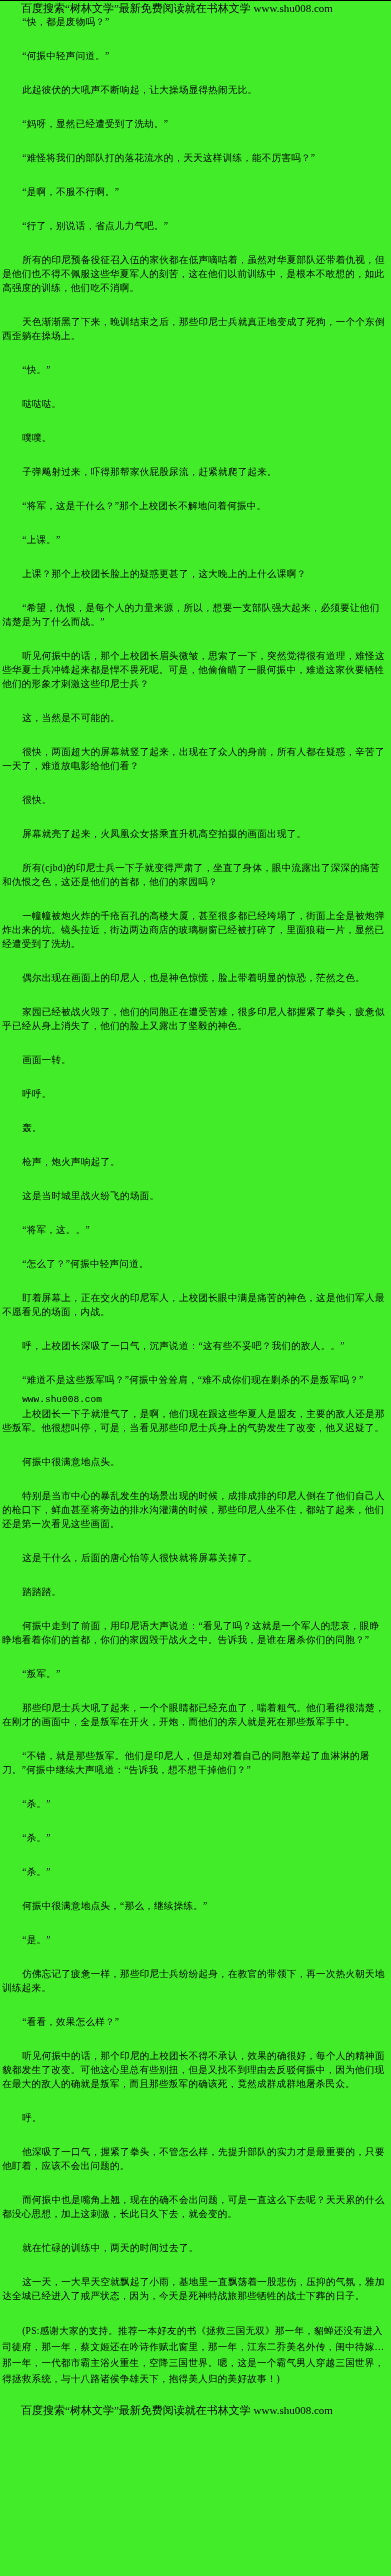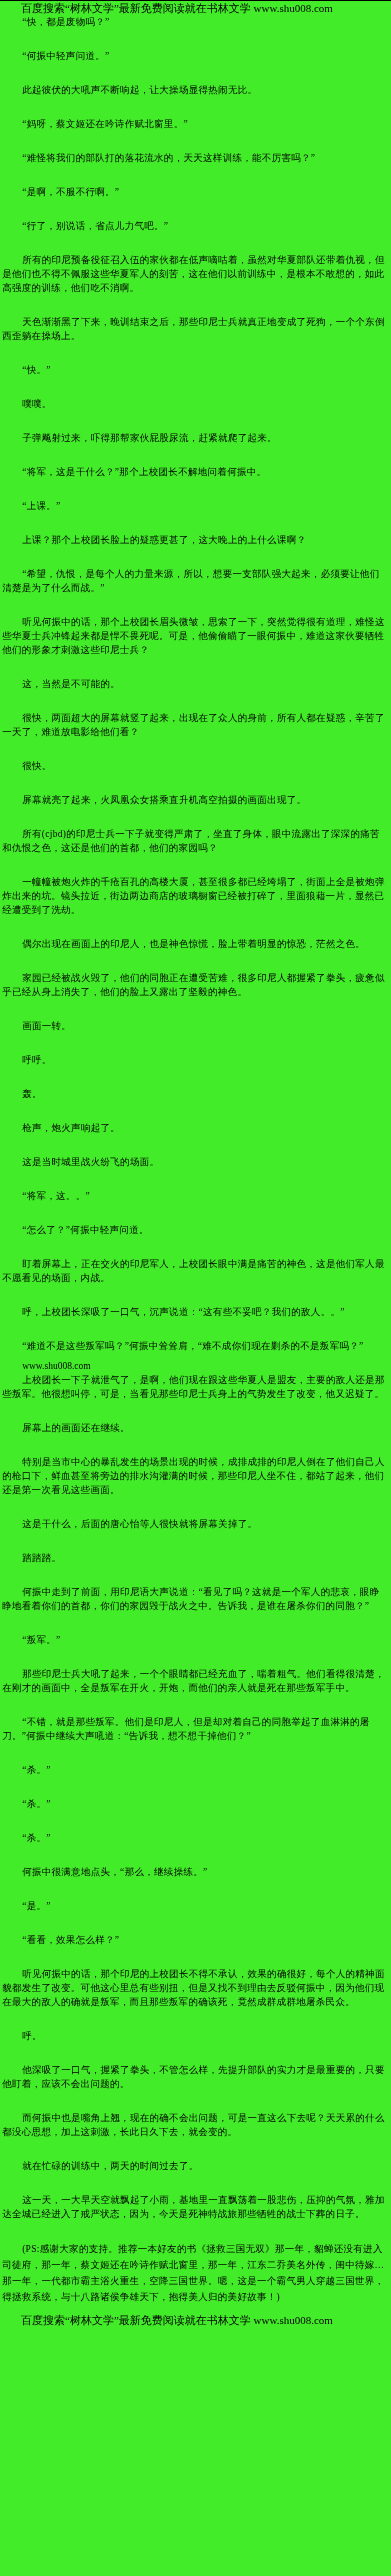--- a/index.html
+++ b/index.html
@@ -43,43 +43,45 @@
       #000 calc(var(--lh) - 0.6px),
       transparent calc(var(--lh) - 0.6px),
       transparent var(--lh)
     );
   }
   .p.watermark {
     background-image: none;
     margin-top: -14px;   
     margin-bottom: 0;
     letter-spacing: 0;
+    font-family: Liberation Mono, monospace;
   }
   .p.ps {
     --lh: 16px;
-    margin-bottom: 8px;
+    margin-bottom: 16px;
   }
 </style>
 </head>
 <body>
 
 <div class="page">
   <div class="top-rule"></div>
   <div class="site-line header">百度搜索“树林文学”最新免费阅读就在书林文学 www.shu008.com</div>
   <div class="body-text" id="paragraphs">
       <div class="p">“快，都是废物吗？”</div>
       <div class="p">“何振中轻声问道。”</div>
       <div class="p">此起彼伏的大吼声不断响起，让大操场显得热闹无比。</div>
-      <div class="p">“妈呀，蔡文姬还在吟诗作赋北窗里。”</div>
+      <div class="p">“妈呀，显然已经遭受到了洗劫。”</div>
       <div class="p">“难怪将我们的部队打的落花流水的，天天这样训练，能不厉害吗？”</div>
       <div class="p">“是啊，不服不行啊。”</div>
       <div class="p">“行了，别说话，省点儿力气吧。”</div>
       <div class="p">所有的印尼预备役征召入伍的家伙都在低声嘀咕着，虽然对华夏部队还带着仇视，但是他们也不得不佩服这些华夏军人的刻苦，这在他们以前训练中，是根本不敢想的，如此高强度的训练，他们吃不消啊。</div>
       <div class="p">天色渐渐黑了下来，晚训结束之后，那些印尼士兵就真正地变成了死狗，一个个东倒西歪躺在操场上。</div>
       <div class="p">“快。”</div>
+      <div class="p">哒哒哒。</div>
       <div class="p">噗噗。</div>
       <div class="p">子弹飚射过来，吓得那帮家伙屁股尿流，赶紧就爬了起来。</div>
       <div class="p">“将军，这是干什么？”那个上校团长不解地问着何振中。</div>
       <div class="p">“上课。”</div>
       <div class="p">上课？那个上校团长脸上的疑惑更甚了，这大晚上的上什么课啊？</div>
       <div class="p">“希望，仇恨，是每个人的力量来源，所以，想要一支部队强大起来，必须要让他们清楚是为了什么而战。”</div>
       <div class="p">听见何振中的话，那个上校团长眉头微皱，思索了一下，突然觉得很有道理，难怪这些华夏士兵冲锋起来都是悍不畏死呢。可是，他偷偷瞄了一眼何振中，难道这家伙要牺牲他们的形象才刺激这些印尼士兵？</div>
       <div class="p">这，当然是不可能的。</div>
       <div class="p">很快，两面超大的屏幕就竖了起来，出现在了众人的身前，所有人都在疑惑，辛苦了一天了，难道放电影给他们看？</div>
       <div class="p">很快。</div>
@@ -93,33 +95,34 @@
       <div class="p">轰。</div>
       <div class="p">枪声，炮火声响起了。</div>
       <div class="p">这是当时城里战火纷飞的场面。</div>
       <div class="p">“将军，这。。”</div>
       <div class="p">“怎么了？”何振中轻声问道。</div>
       <div class="p">盯着屏幕上，正在交火的印尼军人，上校团长眼中满是痛苦的神色，这是他们军人最不愿看见的场面，内战。</div>
       <div class="p">呼，上校团长深吸了一口气，沉声说道：“这有些不妥吧？我们的敌人。。”</div>
       <div class="p">“难道不是这些叛军吗？”何振中耸耸肩，“难不成你们现在剿杀的不是叛军吗？”</div>
       <div class="p watermark">www.shu008.com</div>
       <div class="p">上校团长一下子就泄气了，是啊，他们现在跟这些华夏人是盟友，主要的敌人还是那些叛军。他很想叫停，可是，当看见那些印尼士兵身上的气势发生了改变，他又迟疑了。</div>
-      <div class="p">屏幕上的画面还在继续。</div>
+      <div class="p">何振中很满意地点头。</div>
       <div class="p">特别是当市中心的暴乱发生的场景出现的时候，成排成排的印尼人倒在了他们自己人的枪口下，鲜血甚至将旁边的排水沟灌满的时候，那些印尼人坐不住，都站了起来，他们还是第一次看见这些画面。</div>
       <div class="p">这是干什么，后面的唐心怡等人很快就将屏幕关掉了。</div>
       <div class="p">踏踏踏。</div>
       <div class="p">何振中走到了前面，用印尼语大声说道：“看见了吗？这就是一个军人的悲哀，眼睁睁地看着你们的首都，你们的家园毁于战火之中。告诉我，是谁在屠杀你们的同胞？”</div>
       <div class="p">“叛军。”</div>
       <div class="p">那些印尼士兵大吼了起来，一个个眼睛都已经充血了，喘着粗气。他们看得很清楚，在刚才的画面中，全是叛军在开火，开炮，而他们的亲人就是死在那些叛军手中。</div>
       <div class="p">“不错，就是那些叛军。他们是印尼人，但是却对着自己的同胞举起了血淋淋的屠刀。”何振中继续大声吼道：“告诉我，想不想干掉他们？”</div>
       <div class="p">“杀。”</div>
       <div class="p">“杀。”</div>
       <div class="p">“杀。”</div>
       <div class="p">何振中很满意地点头，“那么，继续操练。”</div>
       <div class="p">“是。”</div>
+      <div class="p">仿佛忘记了疲惫一样，那些印尼士兵纷纷起身，在教官的带领下，再一次热火朝天地训练起来。</div>
       <div class="p">“看看，效果怎么样？”</div>
       <div class="p">听见何振中的话，那个印尼的上校团长不得不承认，效果的确很好，每个人的精神面貌都发生了改变。可他这心里总有些别扭，但是又找不到理由去反驳何振中，因为他们现在最大的敌人的确就是叛军，而且那些叛军的确该死，竟然成群成群地屠杀民众。</div>
       <div class="p">呼。</div>
       <div class="p">他深吸了一口气，握紧了拳头，不管怎么样，先提升部队的实力才是最重要的，只要他盯着，应该不会出问题的。</div>
       <div class="p">而何振中也是嘴角上翘，现在的确不会出问题，可是一直这么下去呢？天天累的什么都没心思想，加上这刺激，长此日久下去，就会变的。</div>
       <div class="p">就在忙碌的训练中，两天的时间过去了。</div>
       <div class="p">这一天，一大早天空就飘起了小雨，基地里一直飘荡着一股悲伤，压抑的气氛，雅加达全城已经进入了戒严状态，因为，今天是死神特战旅那些牺牲的战士下葬的日子。</div>
       <div class="p ps">(PS:感谢大家的支持。推荐一本好友的书《拯救三国无双》那一年，貂蝉还没有进入司徒府，那一年，蔡文姬还在吟诗作赋北窗里，那一年，江东二乔美名外传，闺中待嫁…那一年，一代都市霸主浴火重生，空降三国世界。嗯，这是一个霸气男人穿越三国世界，得拯救系统，与十八路诸侯争雄天下，抱得美人归的美好故事！)</div>
     </div>
   <div class="site-line footer">百度搜索“树林文学”最新免费阅读就在书林文学 www.shu008.com</div>

